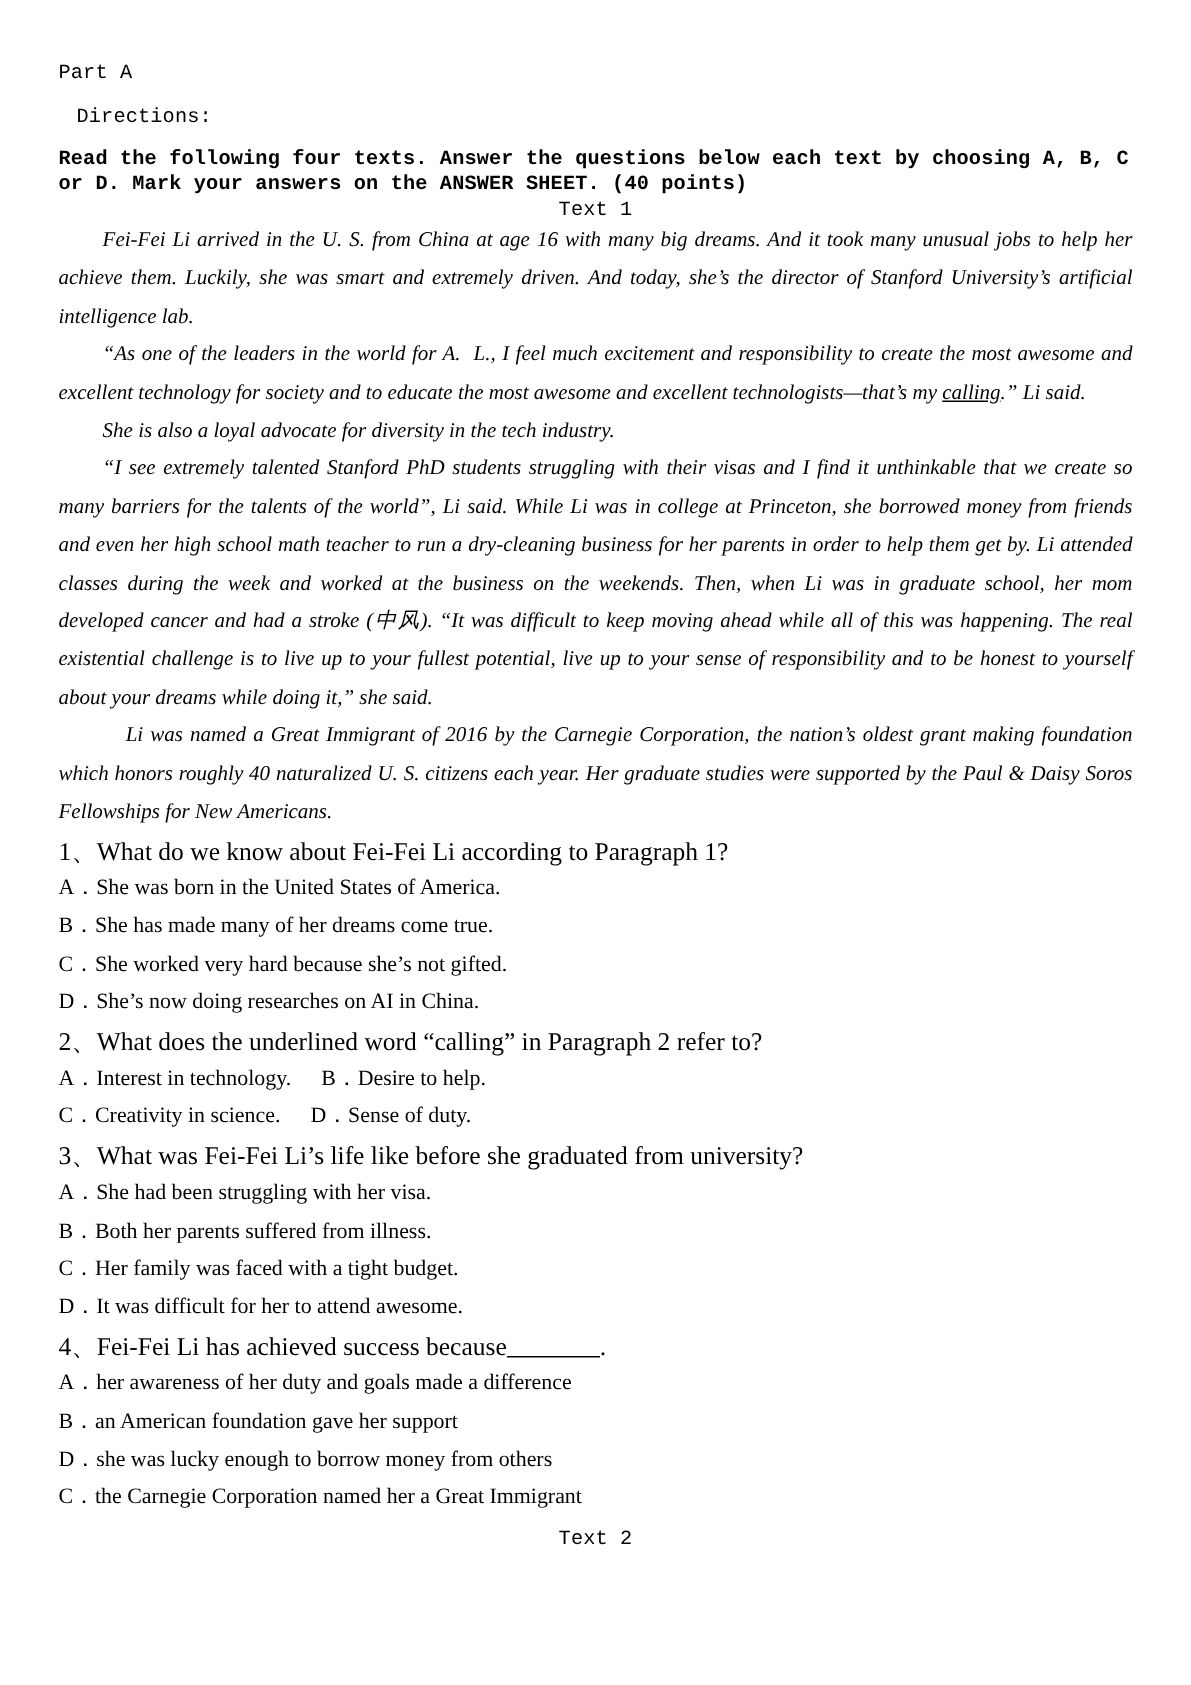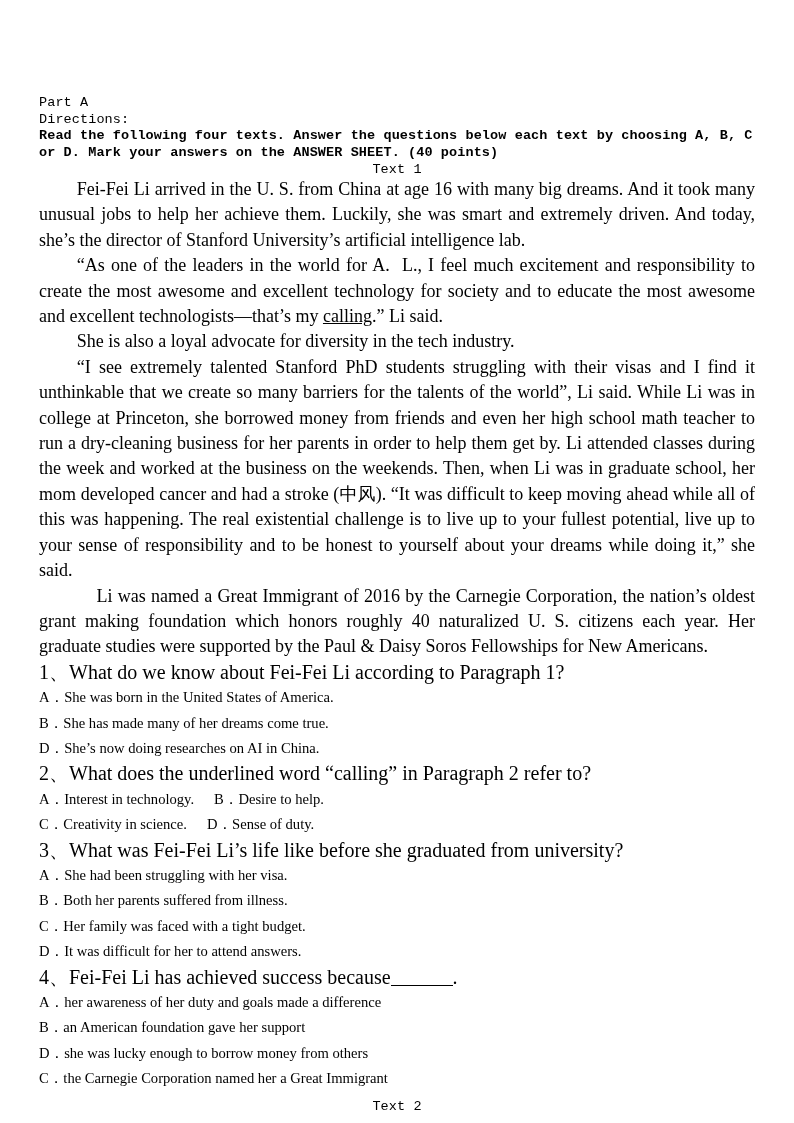--- a/index.html
+++ b/index.html
@@ -12,65 +12,66 @@
     height: 1123px;
     font-family: "Liberation Serif", serif;
     color: #000000;
     -webkit-font-smoothing: antialiased;
   }
   .page {
     position: relative;
     width: 794px;
     height: 940px;
     box-sizing: border-box;
-    padding: 95px 39px 0 39px;
+    padding: 42px 39px 0 39px;
   }
   .mono {
     font-family: "Liberation Mono", monospace;
     font-size: 13.5px;
     line-height: 16.5px;
     letter-spacing: 0.1px;
   }
   .part-label {
     margin: 0;
   }
   .directions-label {
-    margin: 0;
+    margin: 12px;
   }
   .directions-text {
     margin: 0 0 0 0;
     width: 100%;
     font-weight: bold;
   }
   .center-head {
     text-align: center;
     font-family: "Liberation Mono", monospace;
     font-size: 13.5px;
     letter-spacing: 0.1px;
     margin: 1px 0 0 0;
   }
   .body-text {
     font-family: "Liberation Serif", serif;
-    font-size: 18px;
+    font-size: 14px;
     line-height: 25.4px;
     text-align: justify;
     text-justify: inter-word;
     margin: 0;
+    font-style: italic;
   }
   .para {
     text-indent: 2.1em;
     margin: 0;
   }
   .para.indent-wide {
     text-indent: 3.2em;
   }
   .q {
     margin: 0;
     font-family: "Liberation Serif", serif;
-    font-size: 20px;
+    font-size: 17px;
     line-height: 25.4px;
   }
   .opt {
     margin: 0;
     font-family: Liberation Serif, serif;
     font-size: 14.6px;
     line-height: 25.4px;
   }
   .opt-pair span.second {
     display: inline-block;
@@ -116,39 +117,40 @@
     <p class="para indent-wide">Li was named a Great Immigrant of 2016 by the Carnegie Corporation, the nation’s oldest grant making foundation which honors roughly 40 naturalized U. S. citizens each year. Her graduate studies were supported by the Paul &amp; Daisy Soros Fellowships for New Americans.</p>
   </div>
 
   <div>
 
     <p class="q">
       <span>1、</span><span>What do we know about Fei-Fei Li according to Paragraph 1?</span>
     </p>
     <p class="opt">A．She was born in the United States of America.</p>
     <p class="opt">B．She has made many of her dreams come true.</p>
+    <p class="opt">C．She worked very hard because she’s not gifted.</p>
     <p class="opt">D．She’s now doing researches on AI in China.</p>
 
     <p class="q">
       <span>2、</span><span>What does the underlined word “calling” in Paragraph 2 refer to?</span>
     </p>
     <p class="opt opt-pair">
       <span>A．Interest in technology.</span><span class="second">B．Desire to help.</span>
     </p>
     <p class="opt opt-pair">
       <span>C．Creativity in science.</span><span class="second">D．Sense of duty.</span>
     </p>
 
     <p class="q">
       <span>3、</span><span>What was Fei-Fei Li’s life like before she graduated from university?</span>
     </p>
     <p class="opt">A．She had been struggling with her visa.</p>
     <p class="opt">B．Both her parents suffered from illness.</p>
     <p class="opt">C．Her family was faced with a tight budget.</p>
-    <p class="opt">D．It was difficult for her to attend answers.</p>
+    <p class="opt">D．It was difficult for her to attend awesome.</p>
 
     <p class="q">
       <span>4、</span><span>Fei-Fei Li has achieved success because</span><span class="blank"></span><span>.</span>
     </p>
     <p class="opt">A．her awareness of her duty and goals made a difference</p>
     <p class="opt">B．an American foundation gave her support</p>
     <p class="opt">D．she was lucky enough to borrow money from others</p>
     <p class="opt">C．the Carnegie Corporation named her a Great Immigrant</p>
   </div>
 

